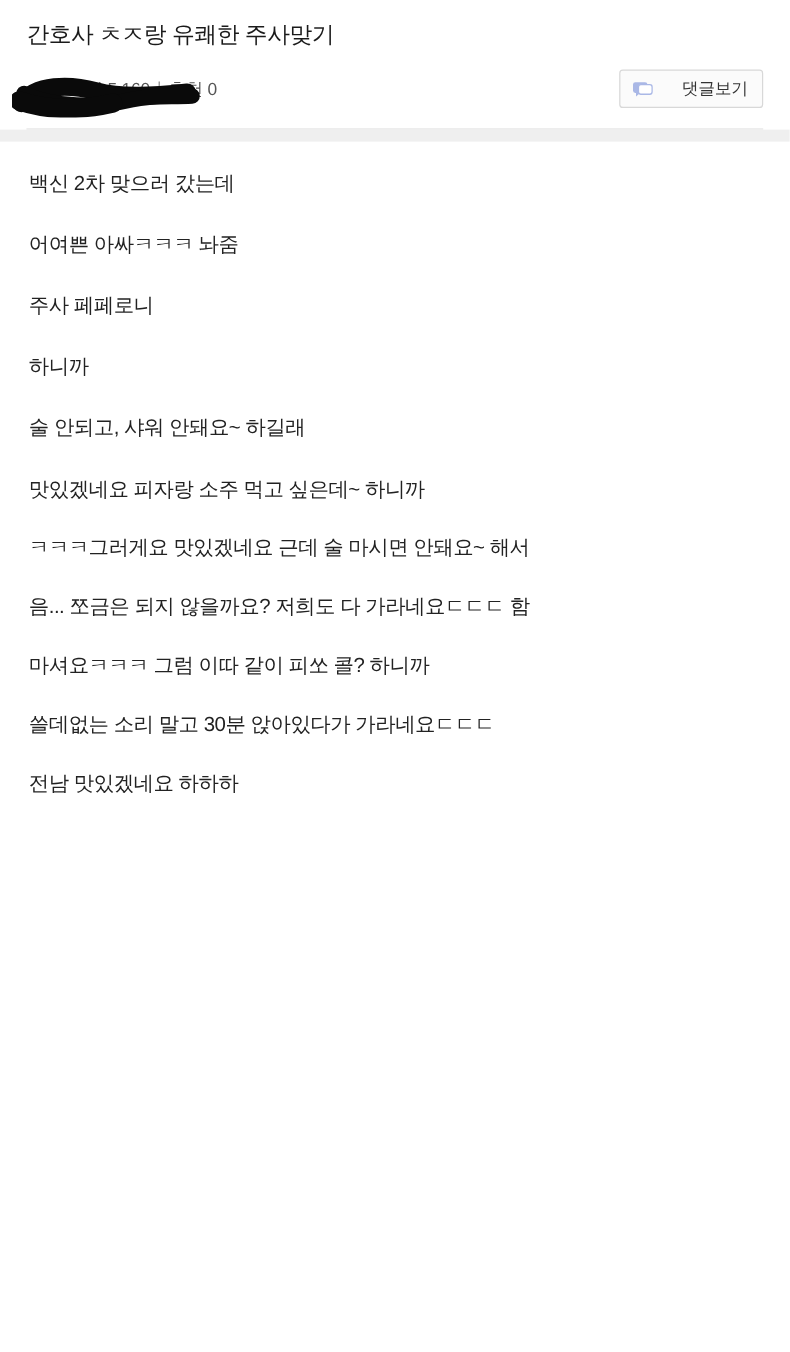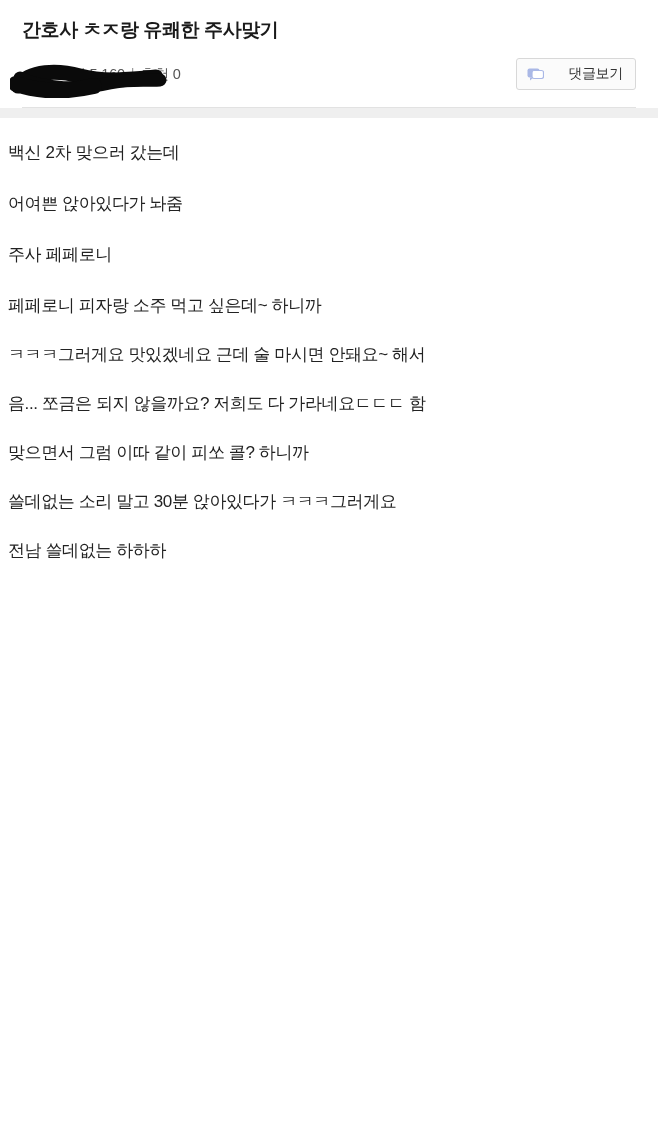--- a/index.html
+++ b/index.html
@@ -25,21 +25,21 @@
   }
 
   
   .post-header {
     padding: 16px 22px 0 22px;
     box-sizing: border-box;
   }
 
   .post-title {
     font-size: 19px;
-    font-weight: bold;
+    font-weight: normal;
     color: #1a1a1a;
     letter-spacing: -0.4px;
     line-height: 28px;
     margin: 0 0 14px 0;
   }
 
   .meta-row {
     display: flex;
     align-items: center;
     justify-content: space-between;
@@ -108,20 +108,21 @@
   .top-gray-band {
     height: 10px;
     background: #efefef;
     width: 100%;
   }
 
   
   .post-body {
     padding: 22px 22px 0 8px;
     box-sizing: border-box;
+    margin-left: 16px;
   }
 
   .post-line {
     font-size: 17px;
     line-height: 26px;
     color: #222222;
     letter-spacing: -0.4px;
     margin: 0 0 25px 0;
     white-space: pre-wrap;
     word-break: break-all;
@@ -167,23 +168,25 @@
       </div>
     </div>
 
     <div class="divider"></div>
   </div>
 
   <div class="top-gray-band"></div>
 
   <div class="post-body">
     <p class="post-line">백신 2차 맞으러 갔는데</p>
-    <p class="post-line">어여쁜 앉아있다가 놔줌</p>
+    <p class="post-line">어여쁜 아싸ㅋㅋㅋ 놔줌</p>
     <p class="post-line">주사 페페로니</p>
-    <p class="post-line tight">페페로니 피자랑 소주 먹고 싶은데~ 하니까</p>
+    <p class="post-line">하니까</p>
+    <p class="post-line">술 안되고, 샤워 안돼요~ 하길래</p>
+    <p class="post-line tight">맛있겠네요 피자랑 소주 먹고 싶은데~ 하니까</p>
     <p class="post-line tight">ㅋㅋㅋ그러게요 맛있겠네요 근데 술 마시면 안돼요~ 해서</p>
     <p class="post-line tight">음... 쪼금은 되지 않을까요? 저희도 다 가라네요ㄷㄷㄷ 함</p>
-    <p class="post-line tight">맞으면서 그럼 이따 같이 피쏘 콜? 하니까</p>
-    <p class="post-line tight">쓸데없는 소리 말고 30분 앉아있다가 ㅋㅋㅋ그러게요</p>
-    <p class="post-line tight">전남 쓸데없는 하하하</p>
+    <p class="post-line tight">마셔요ㅋㅋㅋ 그럼 이따 같이 피쏘 콜? 하니까</p>
+    <p class="post-line tight">쓸데없는 소리 말고 30분 앉아있다가 가라네요ㄷㄷㄷ</p>
+    <p class="post-line tight">전남 맛있겠네요 하하하</p>
   </div>
 
 </div>
 
 </body></html>

